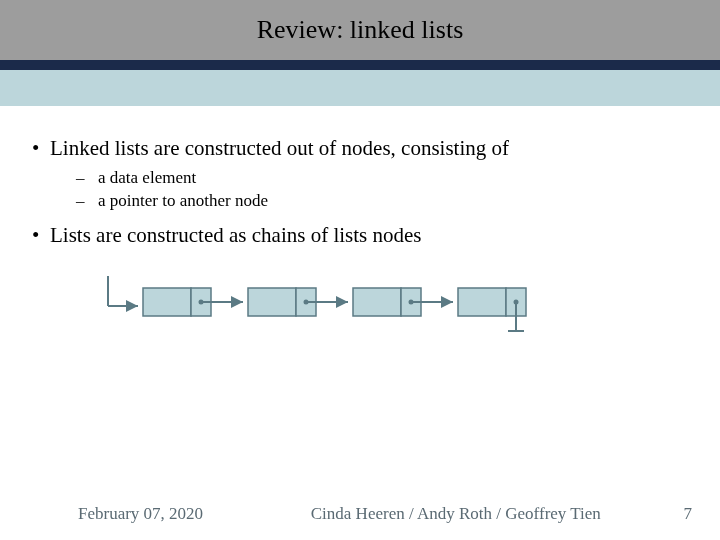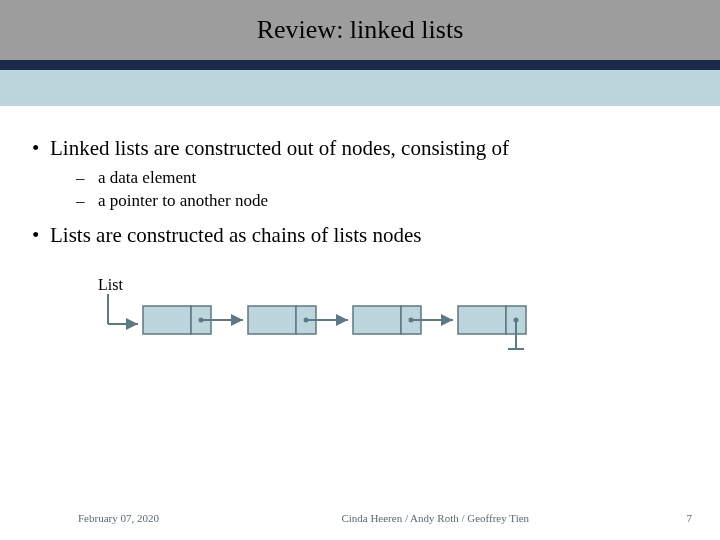--- a/index.html
+++ b/index.html
@@ -69,21 +69,21 @@
   }
   .footer {
     position: absolute;
     bottom: 16px;
     left: 0;
     width: 100%;
     display: flex;
     justify-content: space-between;
     align-items: center;
     padding: 0 28px 0 78px;
-    font-size: 11px;
+    font-size: 17px;
     color: #5a6a73;
   }
   .footer .center { flex: 1; text-align: center; padding-left: 25px; }
 </style>
 </head>
 <body>
 
 <div class="header-gray">
   <h1>Review: linked lists</h1>
 </div>
@@ -102,21 +102,20 @@
     <span>a pointer to another node</span>
   </div>
 
   <div class="spacer"></div>
 
   <div class="bullet-1">
     <span>Lists are constructed as chains of lists nodes</span>
   </div>
 
   <div class="diagram">
-    <div class="diagram-label">List</div>
     <svg width="520" height="70">
       <defs>
         <marker id="arrowhead" markerWidth="8" markerHeight="8" refX="6" refY="3" orient="auto">
           <path d="M0,0 L6,3 L0,6 Z" fill="#5b7a84"></path>
         </marker>
       </defs>
 
       <line x1="10" y1="0" x2="10" y2="30" stroke="#5b7a84" stroke-width="2"></line>
       <line x1="10" y1="30" x2="40" y2="30" stroke="#5b7a84" stroke-width="2" marker-end="url(#arrowhead)"></line>
 

